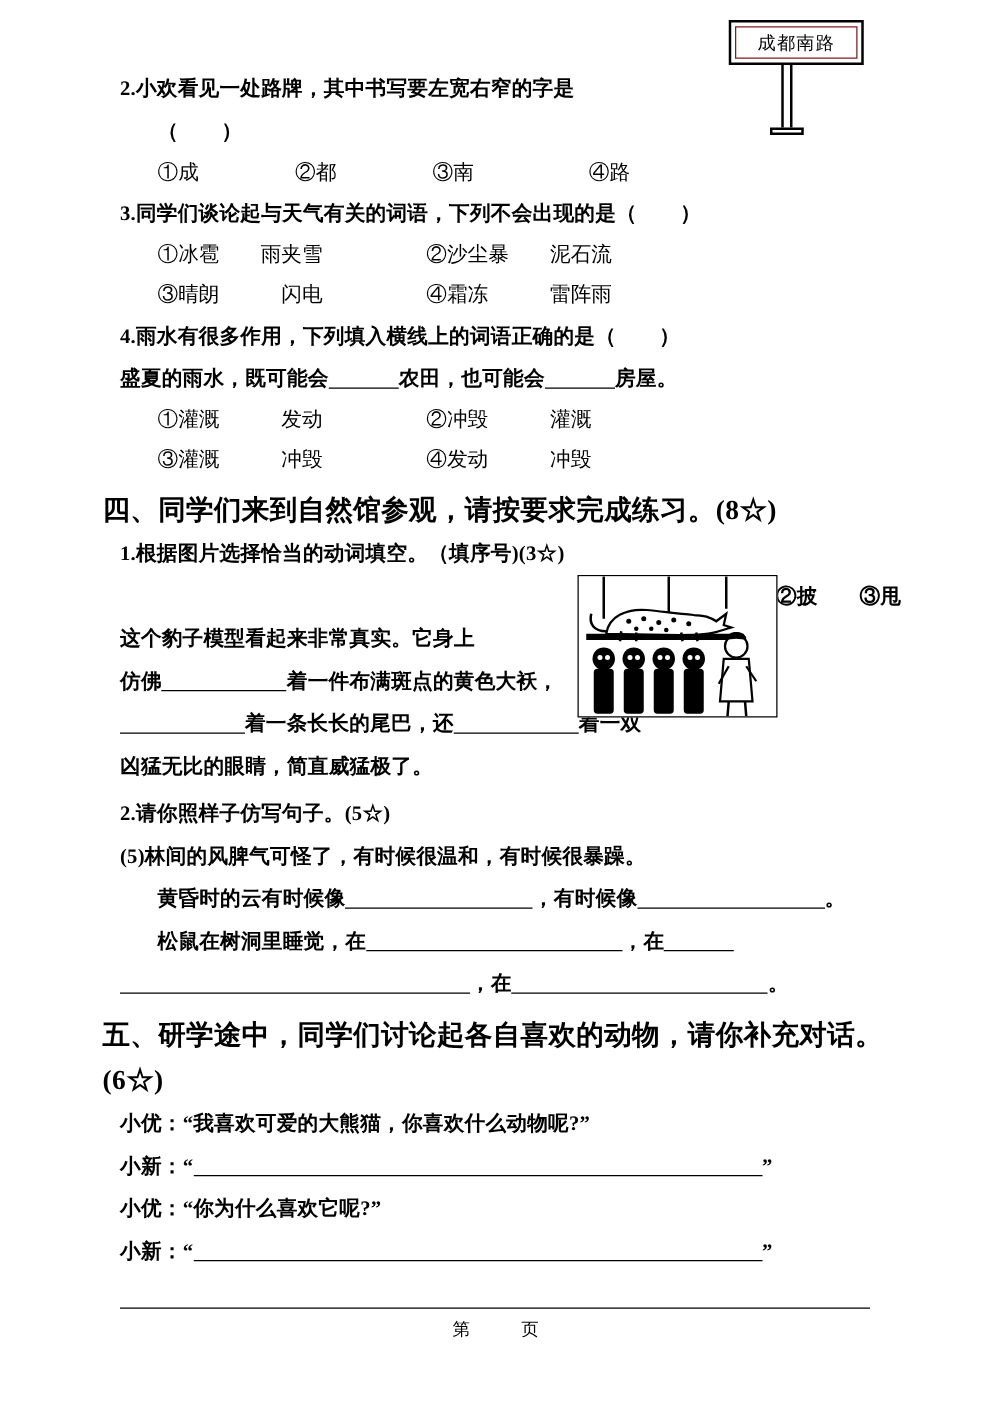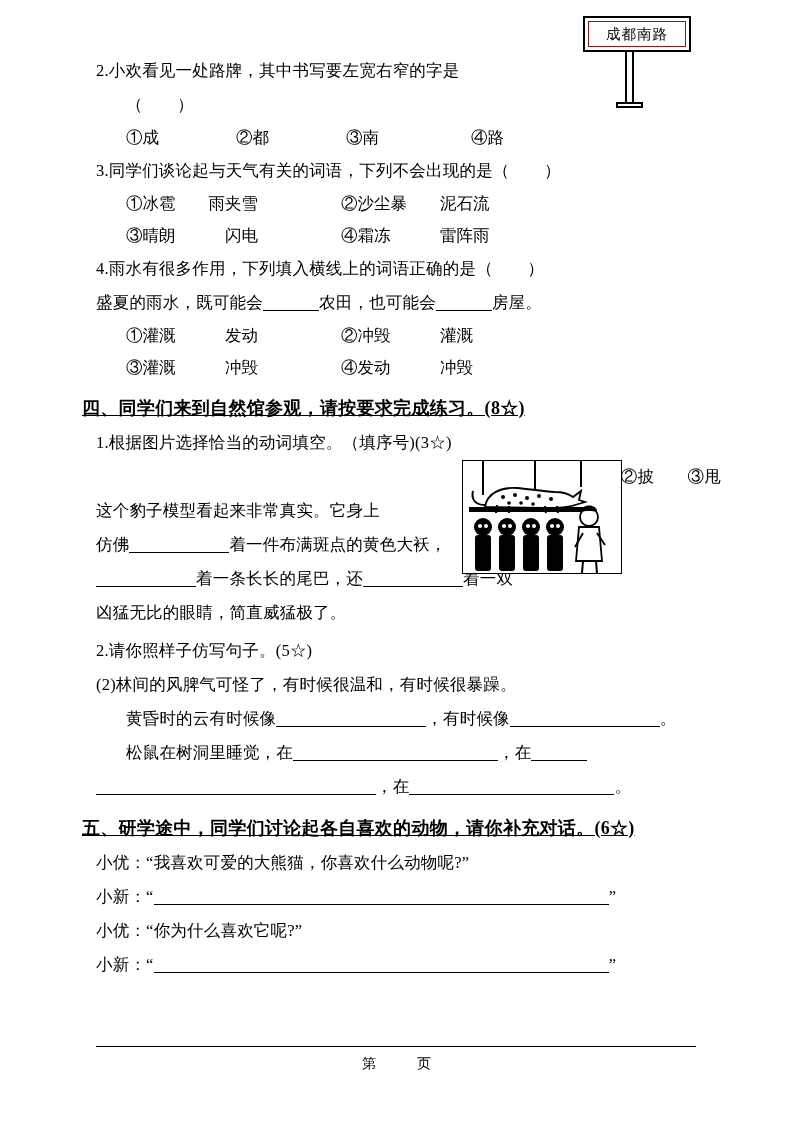--- a/index.html
+++ b/index.html
@@ -26,42 +26,42 @@
     position: absolute;
     left: 96px;
     top: 54px;
     width: 625px;
   }
   .q-line {
     font-size: 16.5px;
     line-height: 34px;
     letter-spacing: 0.2px;
     white-space: pre-wrap;
+    font-weight: bold;
   }
   .indent1 { margin-left: 0px; }
   .indent2 { margin-left: 30px; }
   .indent3 { }
   .indent4 { margin-left: 56px; text-align: right; }
 
   .opts {
     display: flex;
     font-size: 16.5px;
     line-height: 32px;
   }
   .opt {
     white-space: pre;
   }
 
   .section-head {
-    font-size: 18px;
+    font-size: 22px;
     font-weight: bold;
     line-height: 36px;
     margin-top: 6px;
     letter-spacing: 0.3px;
-    text-decoration: underline;
   }
 
   .blank-s { display: inline-block; border-bottom: 1px solid #000; width: 56px; height: 17px; vertical-align: -3px; }
   .blank-m { display: inline-block; border-bottom: 1px solid #000; width: 100px; height: 17px; vertical-align: -3px; }
   .blank-l { display: inline-block; border-bottom: 1px solid #000; width: 150px; height: 17px; vertical-align: -3px; }
   .blank-xl { display: inline-block; border-bottom: 1px solid #000; width: 205px; height: 17px; vertical-align: -3px; }
   .blank-xxl { display: inline-block; border-bottom: 1px solid #000; width: 280px; height: 17px; vertical-align: -3px; }
   .blank-dialog { display: inline-block; border-bottom: 1px solid #000; width: 455px; height: 17px; vertical-align: -3px; }
 
   
@@ -185,21 +185,21 @@
     <div class="section-head" style="margin-left:-14px">四、同学们来到自然馆参观，请按要求完成练习。(8☆)</div>
 
     <div class="q-line indent1">1.根据图片选择恰当的动词填空。（填序号)(3☆)</div>
     <div class="q-line indent4">①睁　　②披　　③甩</div>
     <div class="q-line indent3">这个豹子模型看起来非常真实。它身上</div>
     <div class="q-line"><span>仿佛</span><span class="blank-m"></span><span>着一件布满斑点的黄色大袄，</span></div>
     <div class="q-line"><span class="blank-m"></span><span>着一条长长的尾巴，还</span><span class="blank-m"></span><span>着一双</span></div>
     <div class="q-line">凶猛无比的眼睛，简直威猛极了。</div>
 
     <div class="q-line indent1" style="margin-top:4px">2.请你照样子仿写句子。(5☆)</div>
-    <div class="q-line">(2)林间的风脾气可怪了，有时候很温和，有时候很暴躁。</div>
+    <div class="q-line">(5)林间的风脾气可怪了，有时候很温和，有时候很暴躁。</div>
     <div class="q-line indent2"><span>黄昏时的云有时候像</span><span class="blank-l"></span><span>，有时候像</span><span class="blank-l"></span><span>。</span></div>
     <div class="q-line indent2"><span>松鼠在树洞里睡觉，在</span><span class="blank-xl"></span><span>，在</span><span class="blank-s"></span></div>
     <div class="q-line"><span class="blank-xxl"></span><span>，在</span><span class="blank-xl"></span><span>。</span></div>
 
     <div class="section-head" style="margin-left:-14px">五、研学途中，同学们讨论起各自喜欢的动物，请你补充对话。(6☆)</div>
 
     <div class="q-line indent1"><span>小优：</span><span>“我喜欢可爱的大熊猫，你喜欢什么动物呢?”</span></div>
     <div class="q-line indent1"><span>小新：</span><span>“</span><span class="blank-dialog"></span><span>”</span></div>
     <div class="q-line indent1"><span>小优：</span><span>“你为什么喜欢它呢?”</span></div>
     <div class="q-line indent1"><span>小新：</span><span>“</span><span class="blank-dialog"></span><span>”</span></div>

